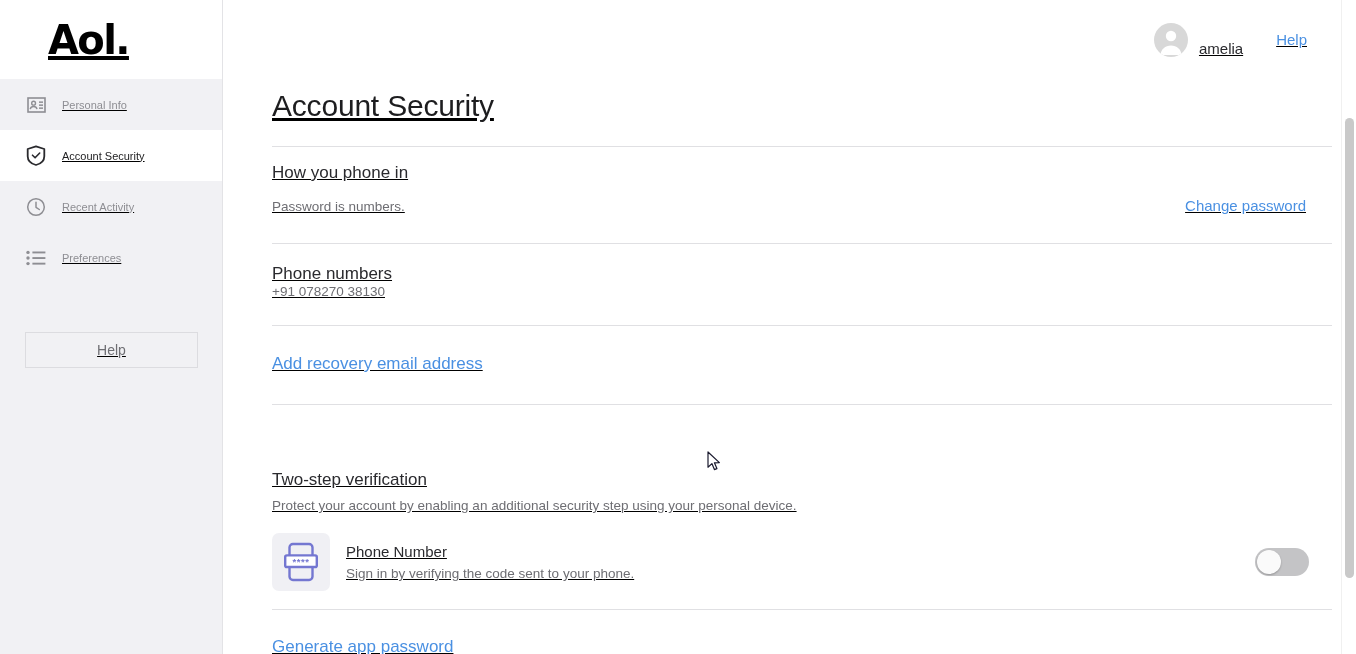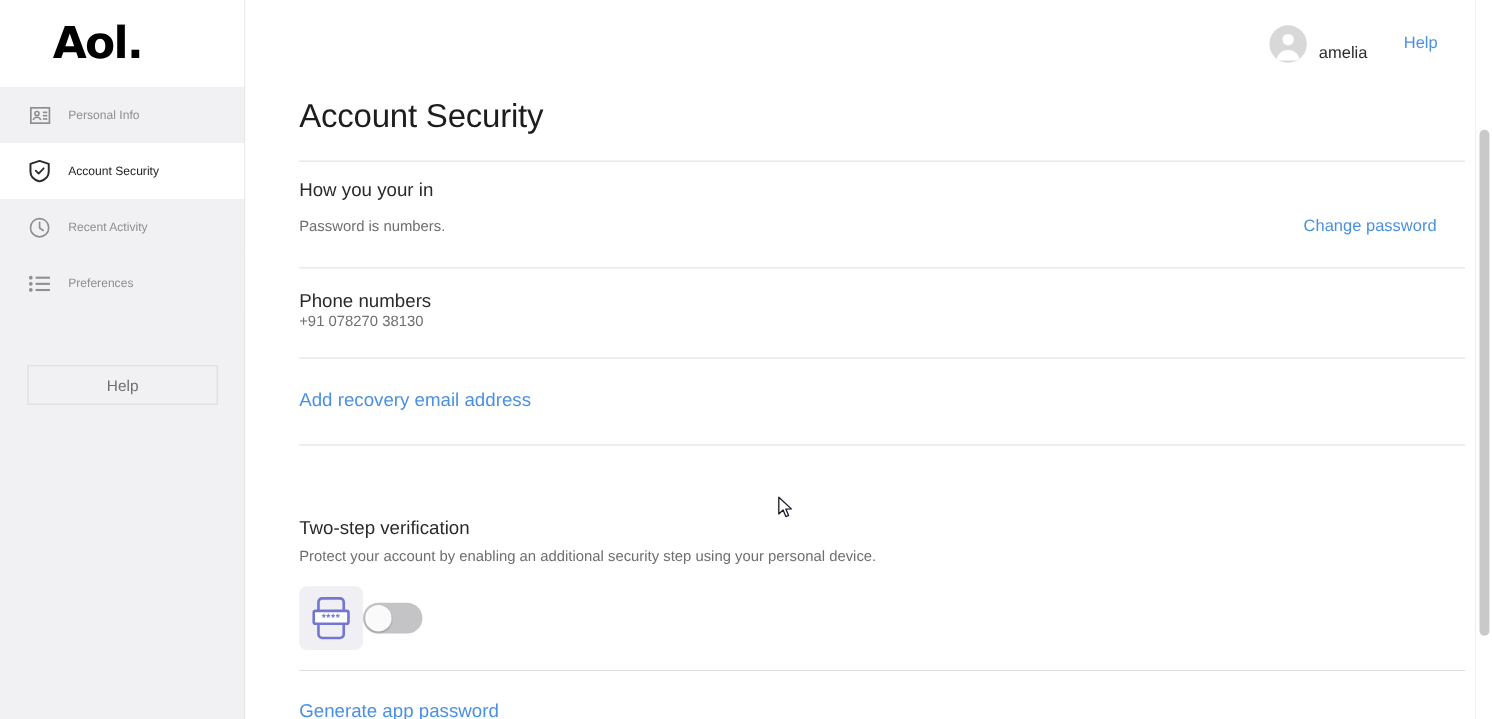--- a/index.html
+++ b/index.html
@@ -5,21 +5,21 @@
   * { box-sizing: border-box; }
   html, body {
     margin: 0; padding: 0;
     width: 1356px; height: 654px;
     overflow: hidden;
     background: #ffffff;
     font-family: "Liberation Sans", sans-serif;
     -webkit-font-smoothing: antialiased;
   }
 
-  .app { position: relative; width: 1356px; height: 654px; display: flex; }
+  .app { position: relative; width: 1356px; height: 654px; display: flex; text-decoration: underline; }
 
   
   .sidebar {
     width: 223px;
     min-width: 223px;
     height: 654px;
     background: #f1f1f4;
     border-right: 1px solid #e3e3e6;
     position: relative;
   }
@@ -302,21 +302,21 @@
       <a class="help-link">Help</a>
     </div>
 
     <div class="content">
 
       <h1 class="page-title">Account Security</h1>
 
       <div class="divider"></div>
 
       <div class="section sec-signin">
-        <h2 class="sec-title">How you your in</h2>
+        <h2 class="sec-title">How you phone in</h2>
         <div class="signin-line">
           <span class="sec-sub">Password is numbers.</span>
           <a class="link-blue">Change password</a>
         </div>
       </div>
 
       <div class="divider"></div>
 
       <div class="section sec-phone">
         <h2 class="sec-title">Phone numbers</h2>
@@ -336,20 +336,24 @@
         <div class="twostep-desc">Protect your account by enabling an additional security step using your personal device.</div>
 
         <div class="method-row">
           <span class="method-icon">
             <svg width="36" height="40" viewBox="0 0 36 40" fill="none">
               <rect x="6.5" y="2" width="23" height="36" rx="3.4" stroke="#7477d1" stroke-width="2.4"></rect>
               <rect x="2.2" y="13.4" width="31.6" height="11.6" rx="1.6" fill="#ffffff" stroke="#7477d1" stroke-width="2.4"></rect>
               <text x="18" y="22.6" font-family="'Liberation Sans', sans-serif" font-size="9.5" font-weight="bold" fill="#7477d1" text-anchor="middle" letter-spacing="0.6">****</text>
             </svg>
           </span>
+          <span class="method-text">
+            <span class="method-name" style="display:block">Phone Number</span>
+            <span class="method-desc" style="display:block">Sign in by verifying the code sent to your phone.</span>
+          </span>
           <span class="toggle">
             <span class="knob"></span>
           </span>
         </div>
       </div>
 
       <div class="divider"></div>
 
       <div class="section sec-apppw">
         <a class="link-blue link-lg">Generate app password</a>

